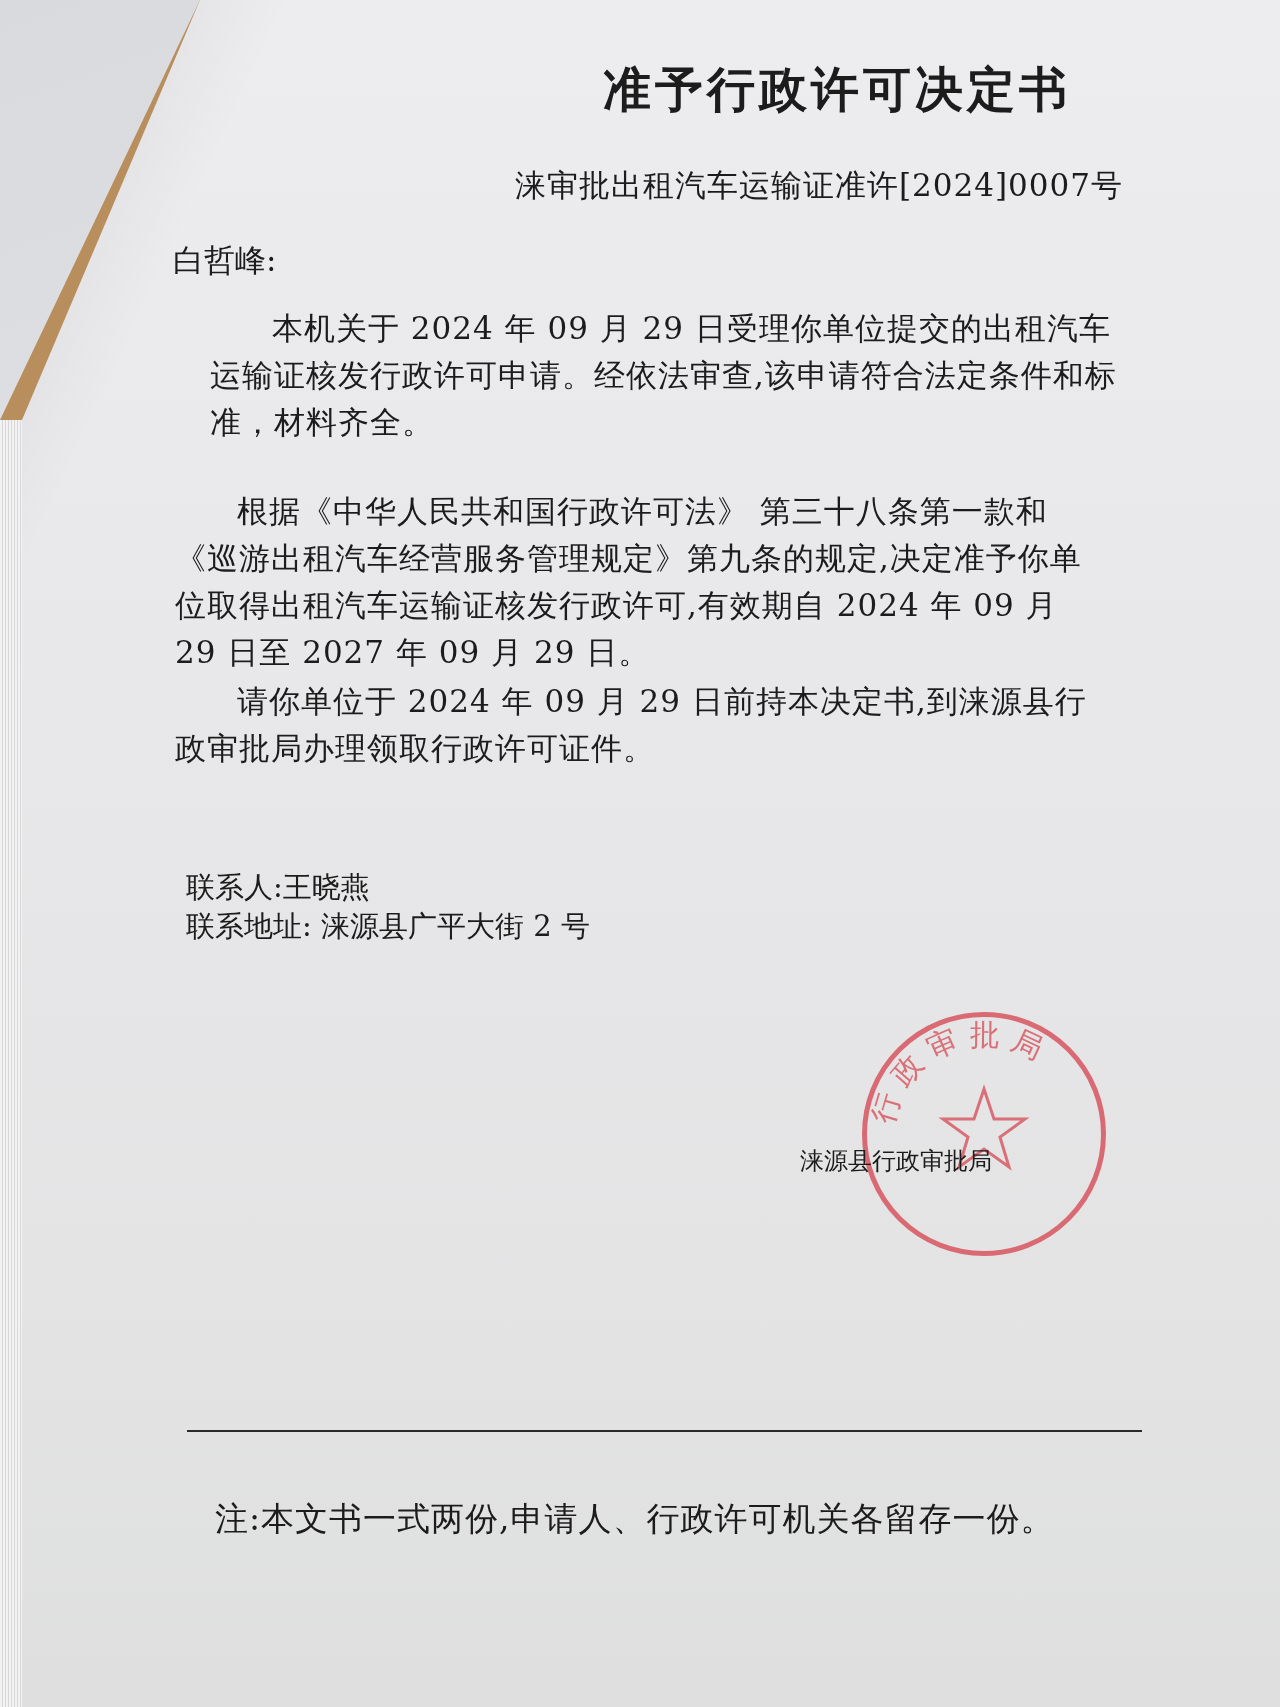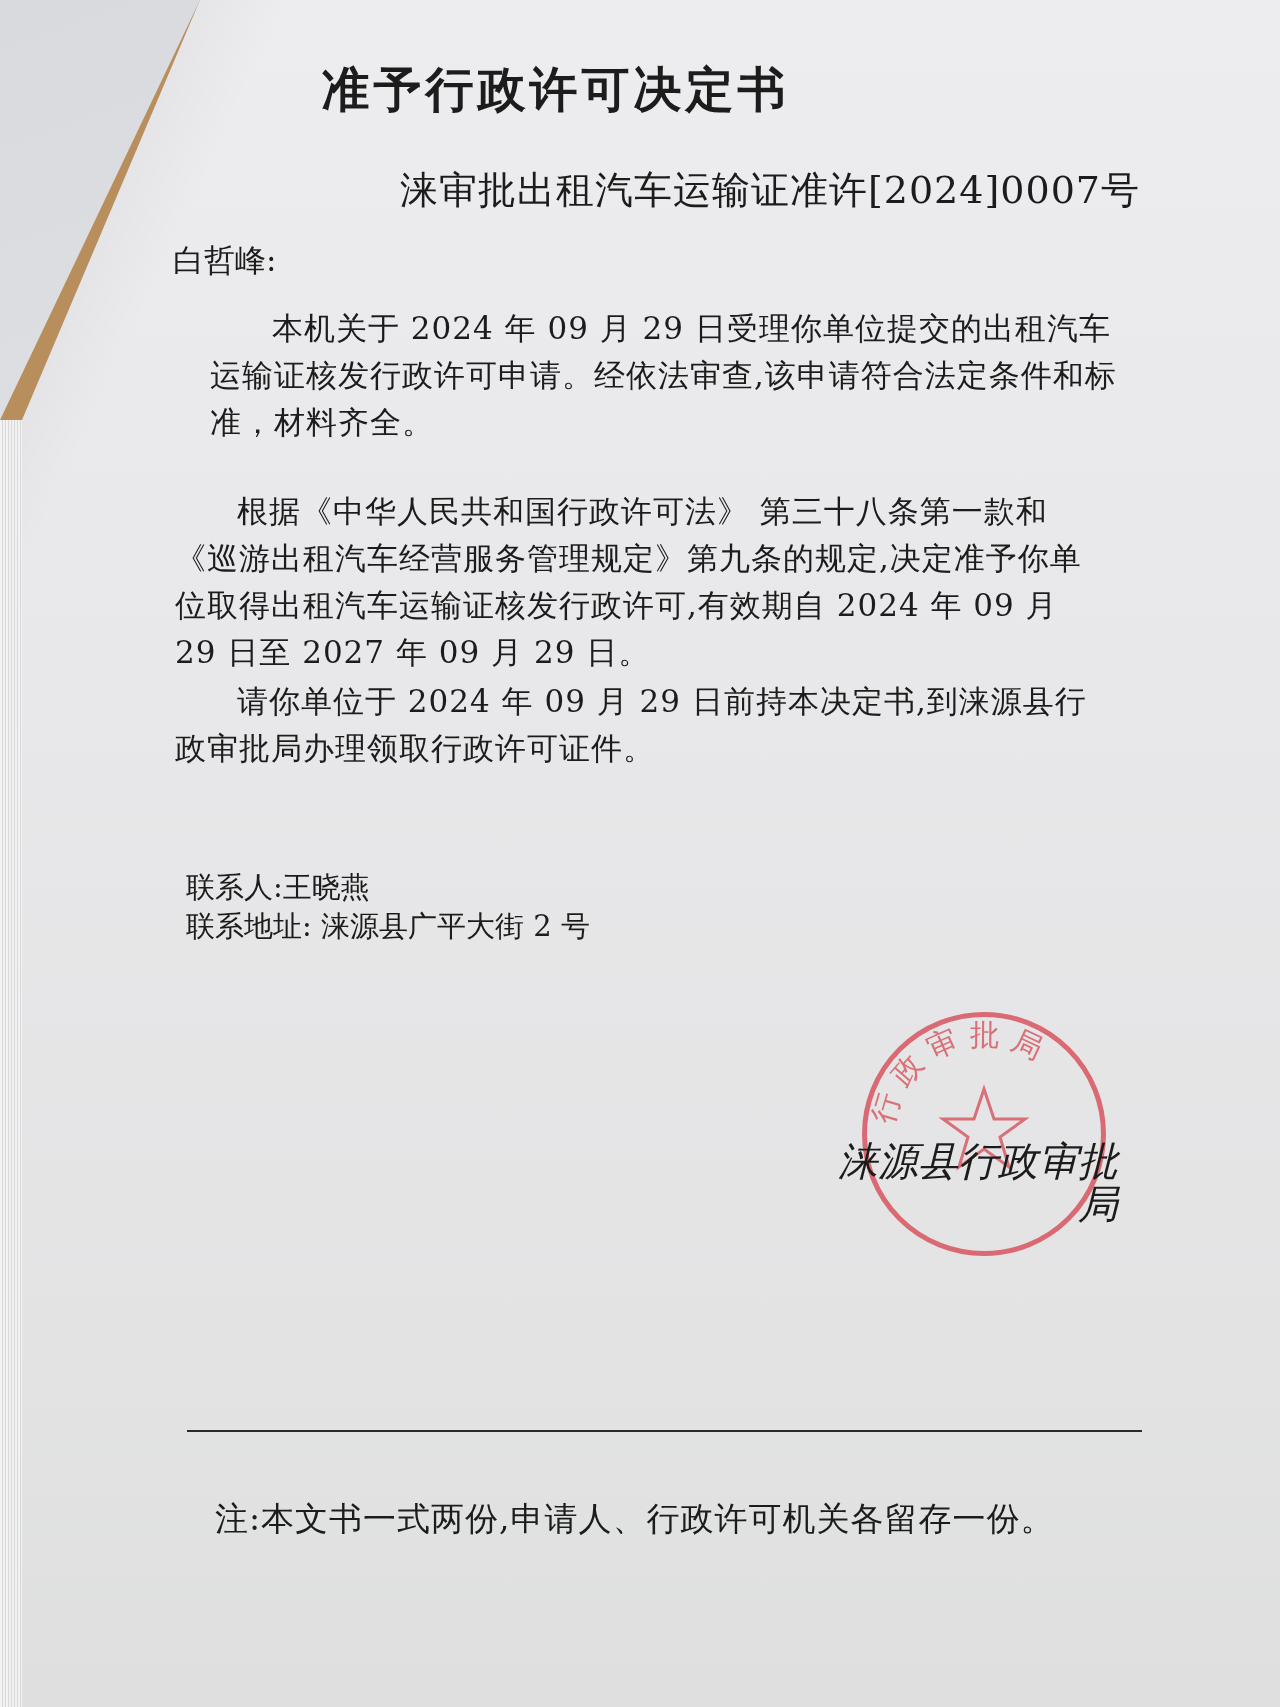--- a/index.html
+++ b/index.html
@@ -1,32 +1,32 @@
 <!DOCTYPE html>
 <html><head>
 <meta charset="utf-8">
 <style>
   html,body{margin:0;padding:0;}
   body{width:1280px;height:1707px;position:relative;overflow:hidden;background:#b98e5d;font-family:"DejaVu Serif","Liberation Serif",serif;color:#1c1c1c;}
   .under-sheet{position:absolute;left:0;top:0;width:1280px;height:1707px;background:linear-gradient(160deg,#d9dade 0%,#e4e5e8 50%,#d7d8db 100%);clip-path:polygon(0 0,200px 0,0 420px);}
   .page{position:absolute;left:0;top:0;width:1280px;height:1707px;background:linear-gradient(180deg,#ededf0 0%,#e8e8ea 40%,#e3e3e4 80%,#dedfde 100%);clip-path:polygon(200px 0,1280px 0,1280px 1707px,22px 1707px,22px 420px);}
   .edge-shadow{position:absolute;left:0;top:0;width:1280px;height:1707px;pointer-events:none;background:linear-gradient(115deg,rgba(0,0,0,0.10) 0%,rgba(0,0,0,0) 14%);clip-path:polygon(200px 0,1280px 0,1280px 1707px,22px 1707px,22px 420px);}
   .stack{position:absolute;left:0;top:420px;width:24px;height:1287px;background:repeating-linear-gradient(90deg,#f2f2f2 0,#f2f2f2 2px,#d8d8d8 2px,#d8d8d8 3px);}
-  .title{position:absolute;left:0;width:1071px;top:58px;text-align:center;font-size:48px;font-weight:bold;letter-spacing:4px;font-family:"DejaVu Sans","Liberation Sans",sans-serif;padding-left:20px;}
-  .docno{position:absolute;right:140px;top:165px;font-size:38px;letter-spacing:1px;}
+  .title{position:absolute;left:0;width:1071px;top:58px;text-align:right;font-size:48px;font-weight:bold;letter-spacing:4px;font-family:"DejaVu Sans","Liberation Sans",sans-serif;}
+  .docno{position:absolute;right:157px;top:165px;font-size:31px;letter-spacing:1px;}
   .salute{position:absolute;left:173px;top:240px;font-size:31px;}
   .para{position:absolute;left:175px;width:930px;font-size:31px;line-height:47px;letter-spacing:1px;}
   .p1{top:305px;margin-left:35px;}
   .p2{top:488px;}
   .p3{top:678px;}
   .indent{display:inline-block;width:62px;}
   .contact{position:absolute;left:186px;top:868px;font-size:29px;line-height:39px;}
   .stamp{position:absolute;left:862px;top:1012px;width:244px;height:244px;border:5px solid rgba(214,72,82,0.78);border-radius:50%;box-sizing:border-box;}
   .stamp svg{position:absolute;left:0;top:0;}
-  .sign{position:absolute;left:800px;top:1140px;font-size:40px;line-height:43px;text-align:right;width:318px;font-style:italic;}
+  .sign{position:absolute;left:800px;top:1140px;font-size:24px;line-height:43px;width:318px;}
   .rule{position:absolute;left:187px;top:1430px;width:955px;height:2px;background:#2a2a2a;}
   .note{position:absolute;left:215px;top:1497px;font-size:33px;letter-spacing:1px;}
 </style>
 </head>
 <body>
 
 <div class="under-sheet"></div>
 <div class="stack"></div>
 <div class="page"></div>
 <div class="edge-shadow"></div>

